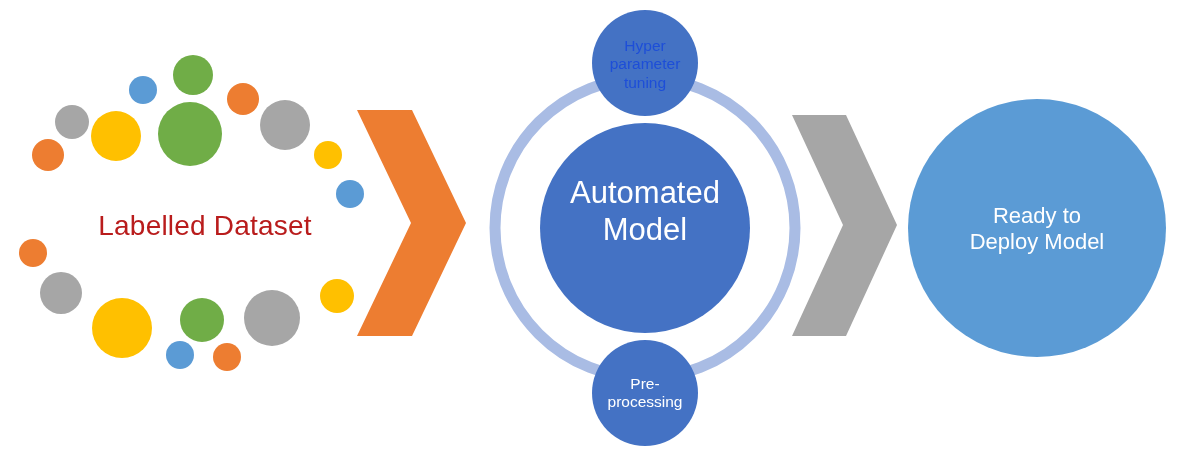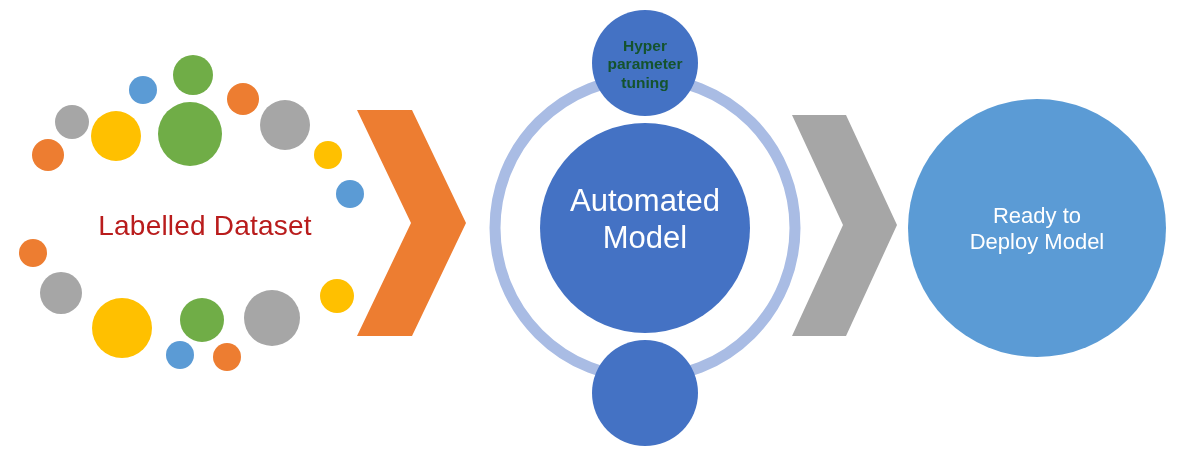--- a/index.html
+++ b/index.html
@@ -41,39 +41,38 @@
   }
   .lbl-dataset {
     left: 205px;
     top: 226px;
     font-size: 28px;
     color: #b91c1c;
     letter-spacing: 0.2px;
   }
   .lbl-automated {
     left: 645px;
-    top: 220px;
+    top: 212px;
     font-size: 31px;
     color: #ffffff;
     width: 200px;
   }
   .lbl-deploy {
     left: 1037px;
     top: 229px;
     font-size: 22px;
     color: #ffffff;
     width: 250px;
   }
   .lbl-hyper {
     left: 645px;
     top: 64px;
     font-size: 15.5px;
-    color: #14532d;
+    color: #1d4ed8;
     width: 100px;
-    font-weight: bold;
   }
   .lbl-pre {
     left: 645px;
     top: 393px;
     font-size: 15.5px;
     color: #ffffff;
     width: 100px;
   }
 </style>
 </head>
@@ -122,17 +121,19 @@
   <div class="label-layer">
     <div class="lbl lbl-dataset">Labelled Dataset</div>
 
     <div class="lbl lbl-hyper">Hyper
 parameter
 tuning</div>
 
     <div class="lbl lbl-automated">Automated
 Model</div>
 
+    <div class="lbl lbl-pre">Pre-
+processing</div>
 
     <div class="lbl lbl-deploy">Ready to
 Deploy Model</div>
   </div>
 </div>
 
 </body></html>

